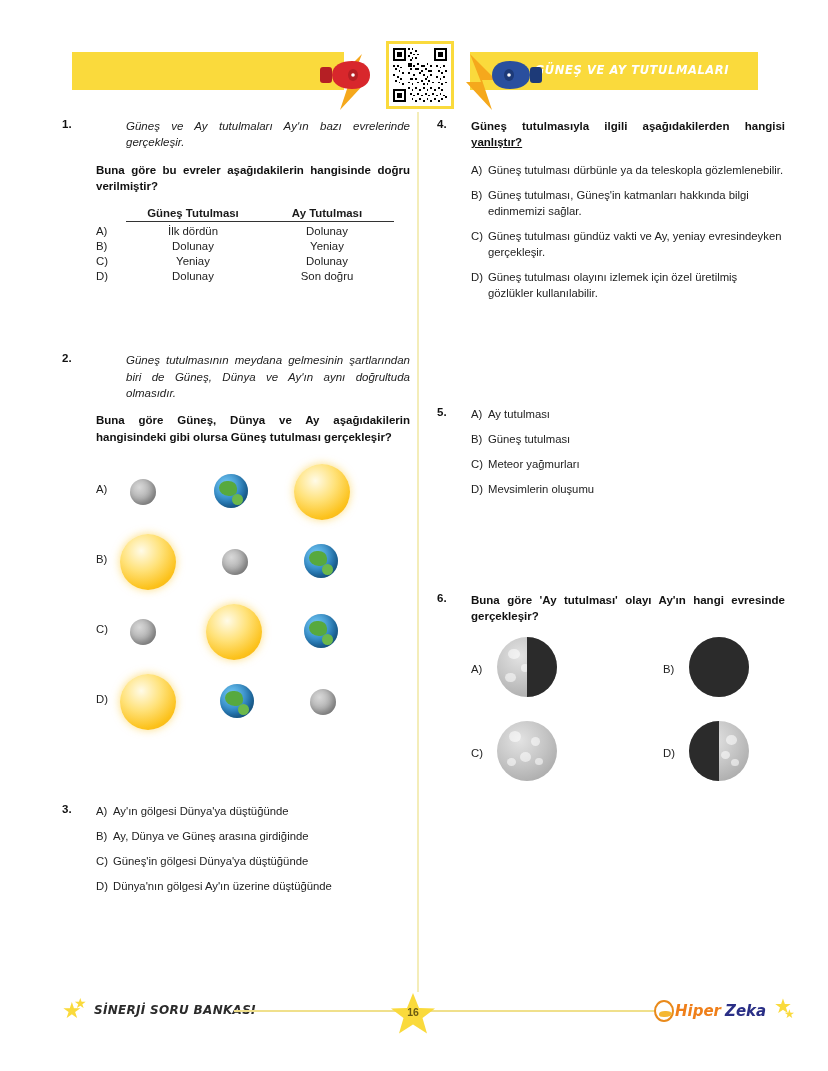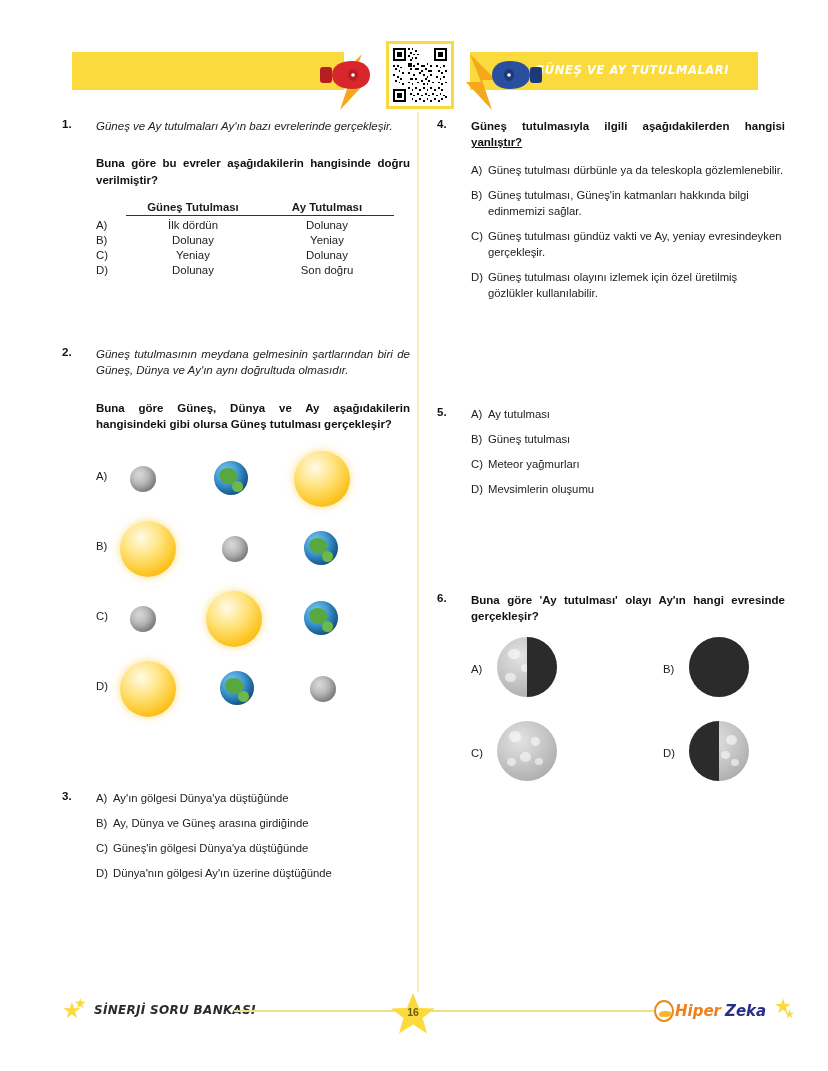--- a/index.html
+++ b/index.html
@@ -62,25 +62,25 @@
   .col-right { left: 437px; }
 
   
   .q { position: relative; padding-left: 34px; }
   .q-num {
     position: absolute; left: 0; top: 0;
     font-size: 11.5px; font-weight: bold; color: #111;
   }
   .stem-italic {
     font-size: 11.5px; font-style: italic; line-height: 1.42;
-    text-align: justify; color: #222;
+    text-align: justify; color: #222; margin-left: 30px;
   }
   .stem-bold {
     font-size: 11.5px; font-weight: bold; line-height: 1.42;
-    text-align: justify; color: #111; margin-top: 21px;
+    text-align: justify; color: #111; margin-top: 11px;
   }
   .stem-bold.nomargin { margin-top: 0; }
   .u { text-decoration: underline; }
 
   .opts { margin-top: 11px; }
   .opt {
     display: flex; font-size: 11.3px; line-height: 1.42;
     margin-bottom: 9px; color: #222;
   }
   .opt-letter { width: 17px; flex: 0 0 17px; }

